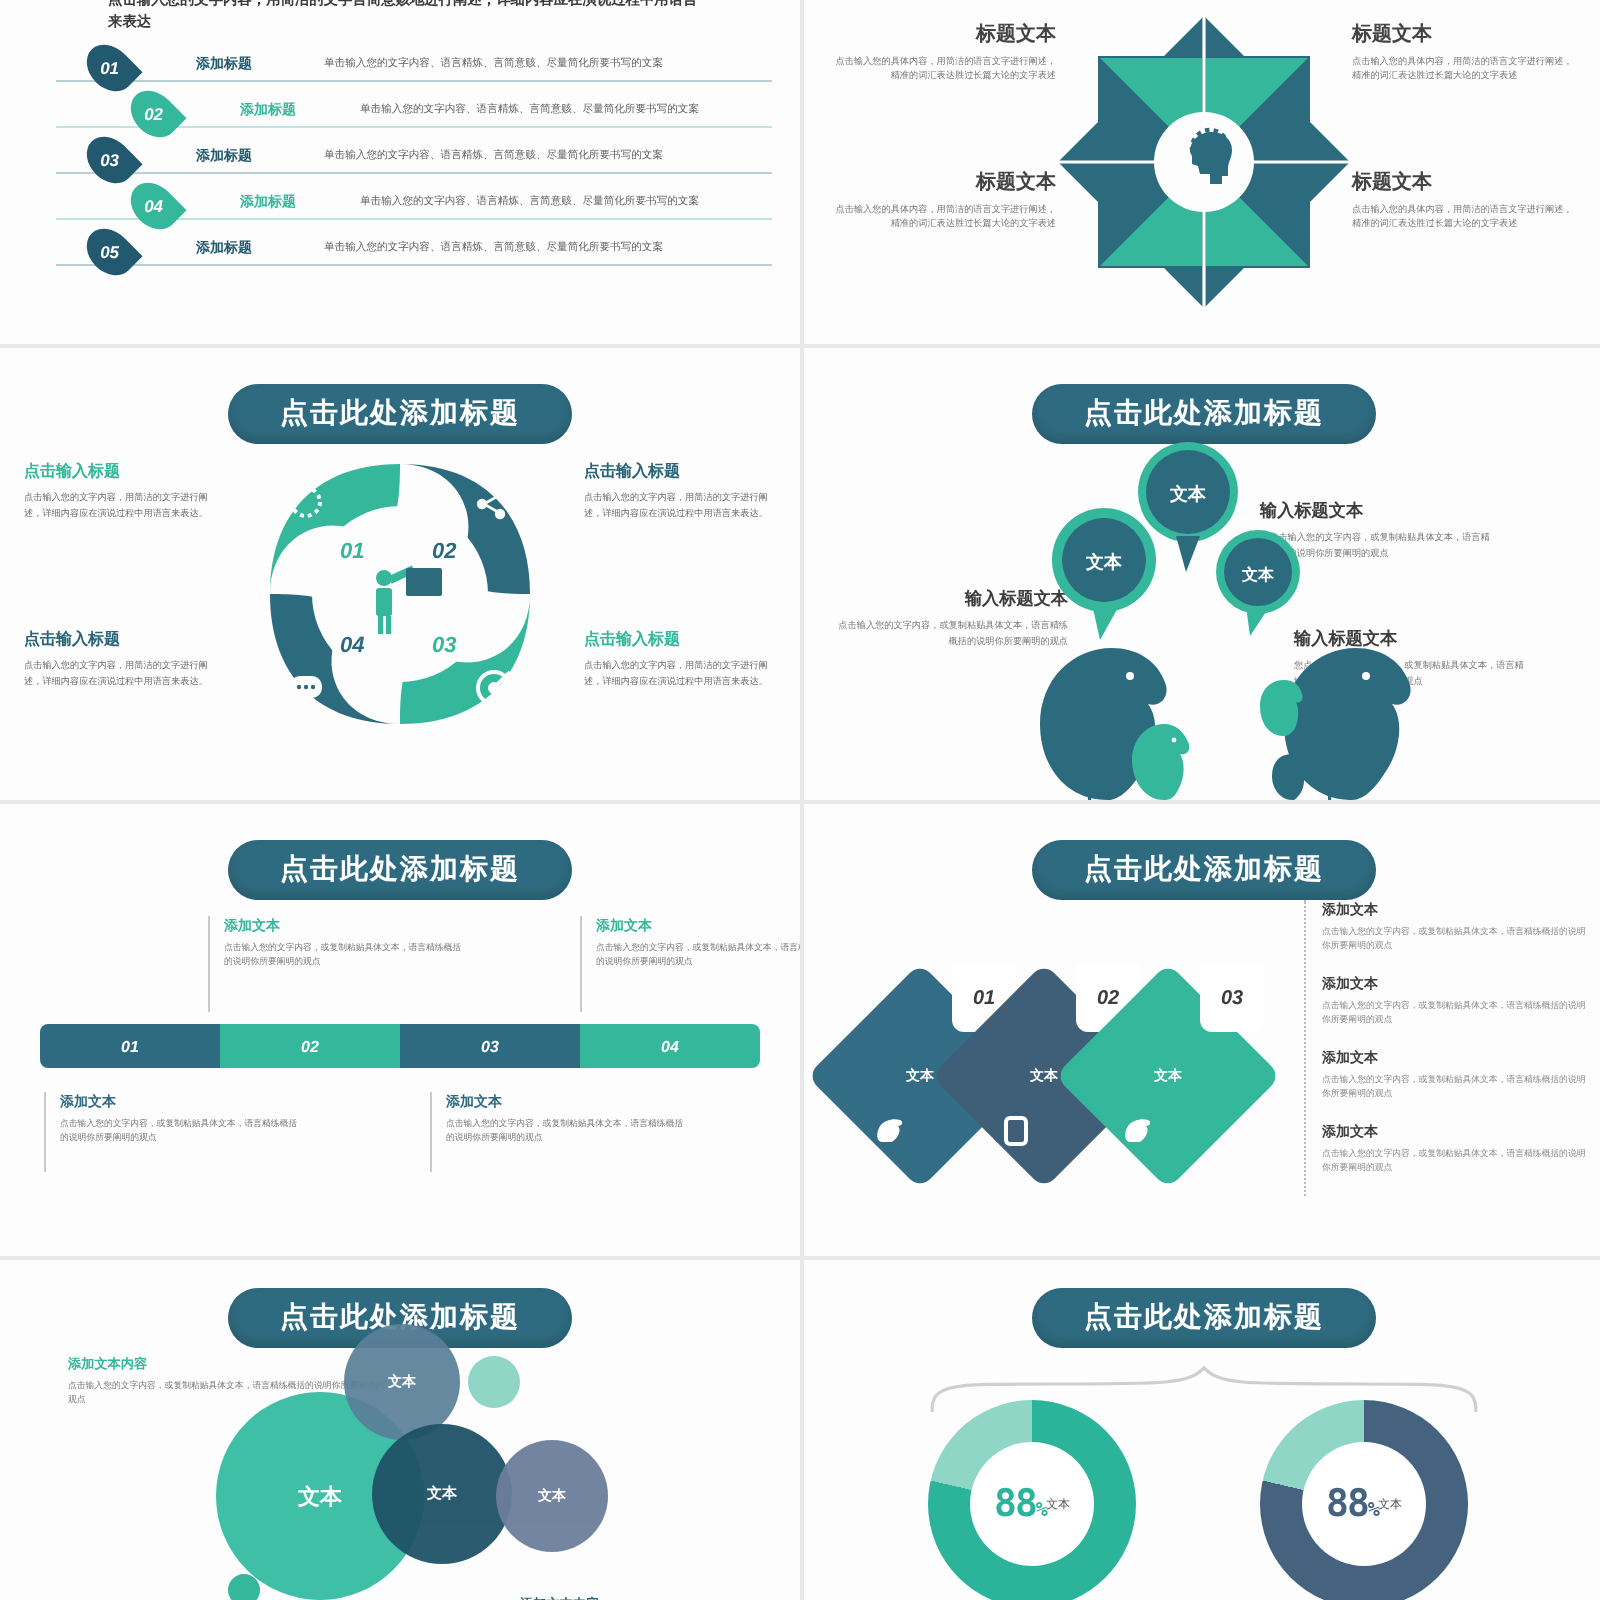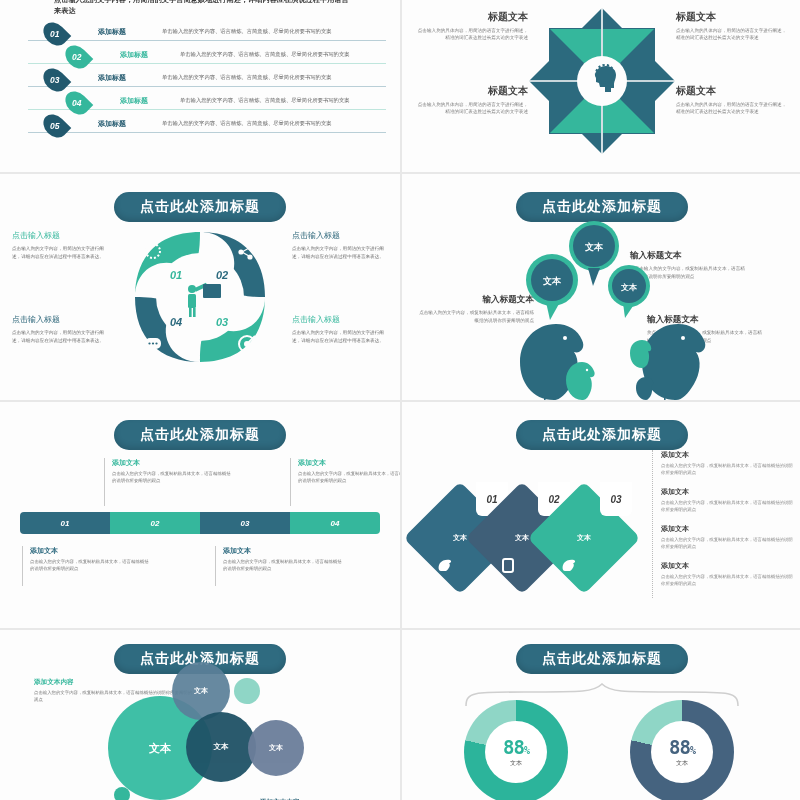--- a/index.html
+++ b/index.html
@@ -70,21 +70,21 @@
   .p2-h{ font-size:10px; font-weight:bold; color:#444; margin-bottom:3px; }
   .p2-b{ font-size:4.6px; line-height:1.6; color:#777; }
   .p2-tl{ left:14px;  top:10px;  text-align:right; }
   .p2-tr{ right:14px; top:10px;  text-align:left; }
   .p2-bl{ left:14px;  top:84px;  text-align:right; }
   .p2-br{ right:14px; top:84px;  text-align:left; }
 
   
   .pin-wrap{ position:absolute; left:50%; top:52px; transform:translateX(-50%); width:142px; height:142px; }
   .p3-txt{ position:absolute; width:96px; }
-  .p3-h{ font-size:8px; font-weight:normal; margin-bottom:4px; }
+  .p3-h{ font-size:8px; font-weight:bold; margin-bottom:4px; }
   .p3-b{ font-size:4.6px; line-height:1.7; color:#6a6a6a; }
   .p3-tl{ left:12px; top:56px; text-align:left; }
   .p3-tr{ right:12px; top:56px; text-align:left; }
   .p3-bl{ left:12px; top:140px; text-align:left; }
   .p3-br{ right:12px; top:140px; text-align:left; }
   .c-green{ color:#35b79c; } .c-dark{ color:#2a6478; }
 
   
   .birds-wrap{ position:absolute; left:0; top:40px; width:400px; height:186px; }
   .p4-txt{ position:absolute; width:118px; }
@@ -128,21 +128,21 @@
   .p7-h{ font-size:6.6px; font-weight:bold; color:#35b79c; margin-bottom:2px; }
   .p7-b{ font-size:4.4px; line-height:1.6; color:#777; }
   .p7-bot{ position:absolute; left:260px; top:168px; font-size:6.6px; font-weight:bold; color:#2a6478; }
 
   
   .donut-row{ position:absolute; left:0; top:58px; width:400px; height:120px; }
   .donut{ position:absolute; width:104px; height:104px; border-radius:50%; }
   .donut .hole{
     position:absolute; left:50%; top:50%; transform:translate(-50%,-50%);
     width:62px; height:62px; background:#fff; border-radius:50%;
-    display:flex; flex-direction:column; align-items:center; justify-content:center;
+    display:flex; align-items:center; justify-content:center;
   }
   .pct{ font-size:19px; font-weight:bold; letter-spacing:-1px; font-family:"DejaVu Sans Mono", monospace; }
   .pct .u{ font-size:10px; }
   .plabel{ font-size:6px; color:#555; margin-top:1px; }
 </style>
 </head>
 <body>
 
 <div class="grid">
 

